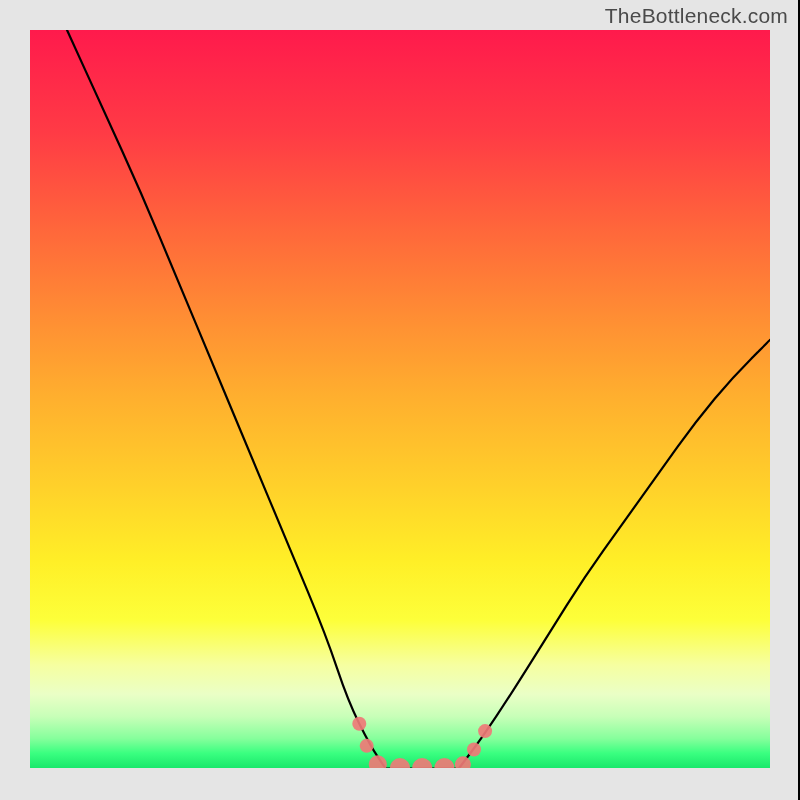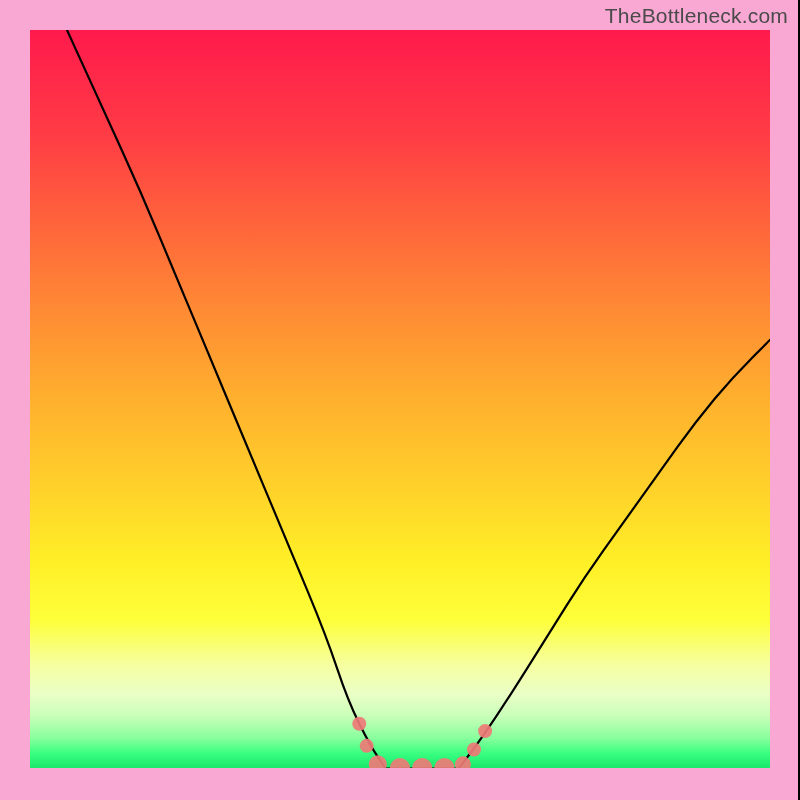--- a/index.html
+++ b/index.html
@@ -10,21 +10,21 @@
     overflow: hidden;
     background: #000;
     font-family: Arial, Helvetica, sans-serif;
   }
   .frame {
     position: absolute;
     top: 0;
     left: 0;
     width: 798px;
     height: 800px;
-    background: #f9a8d4;
+    background: #e5e5e5;
   }
   .plot {
     position: absolute;
     top: 30px;
     left: 30px;
     width: 740px;
     height: 738px;
     overflow: hidden;
   }
   .grad {

